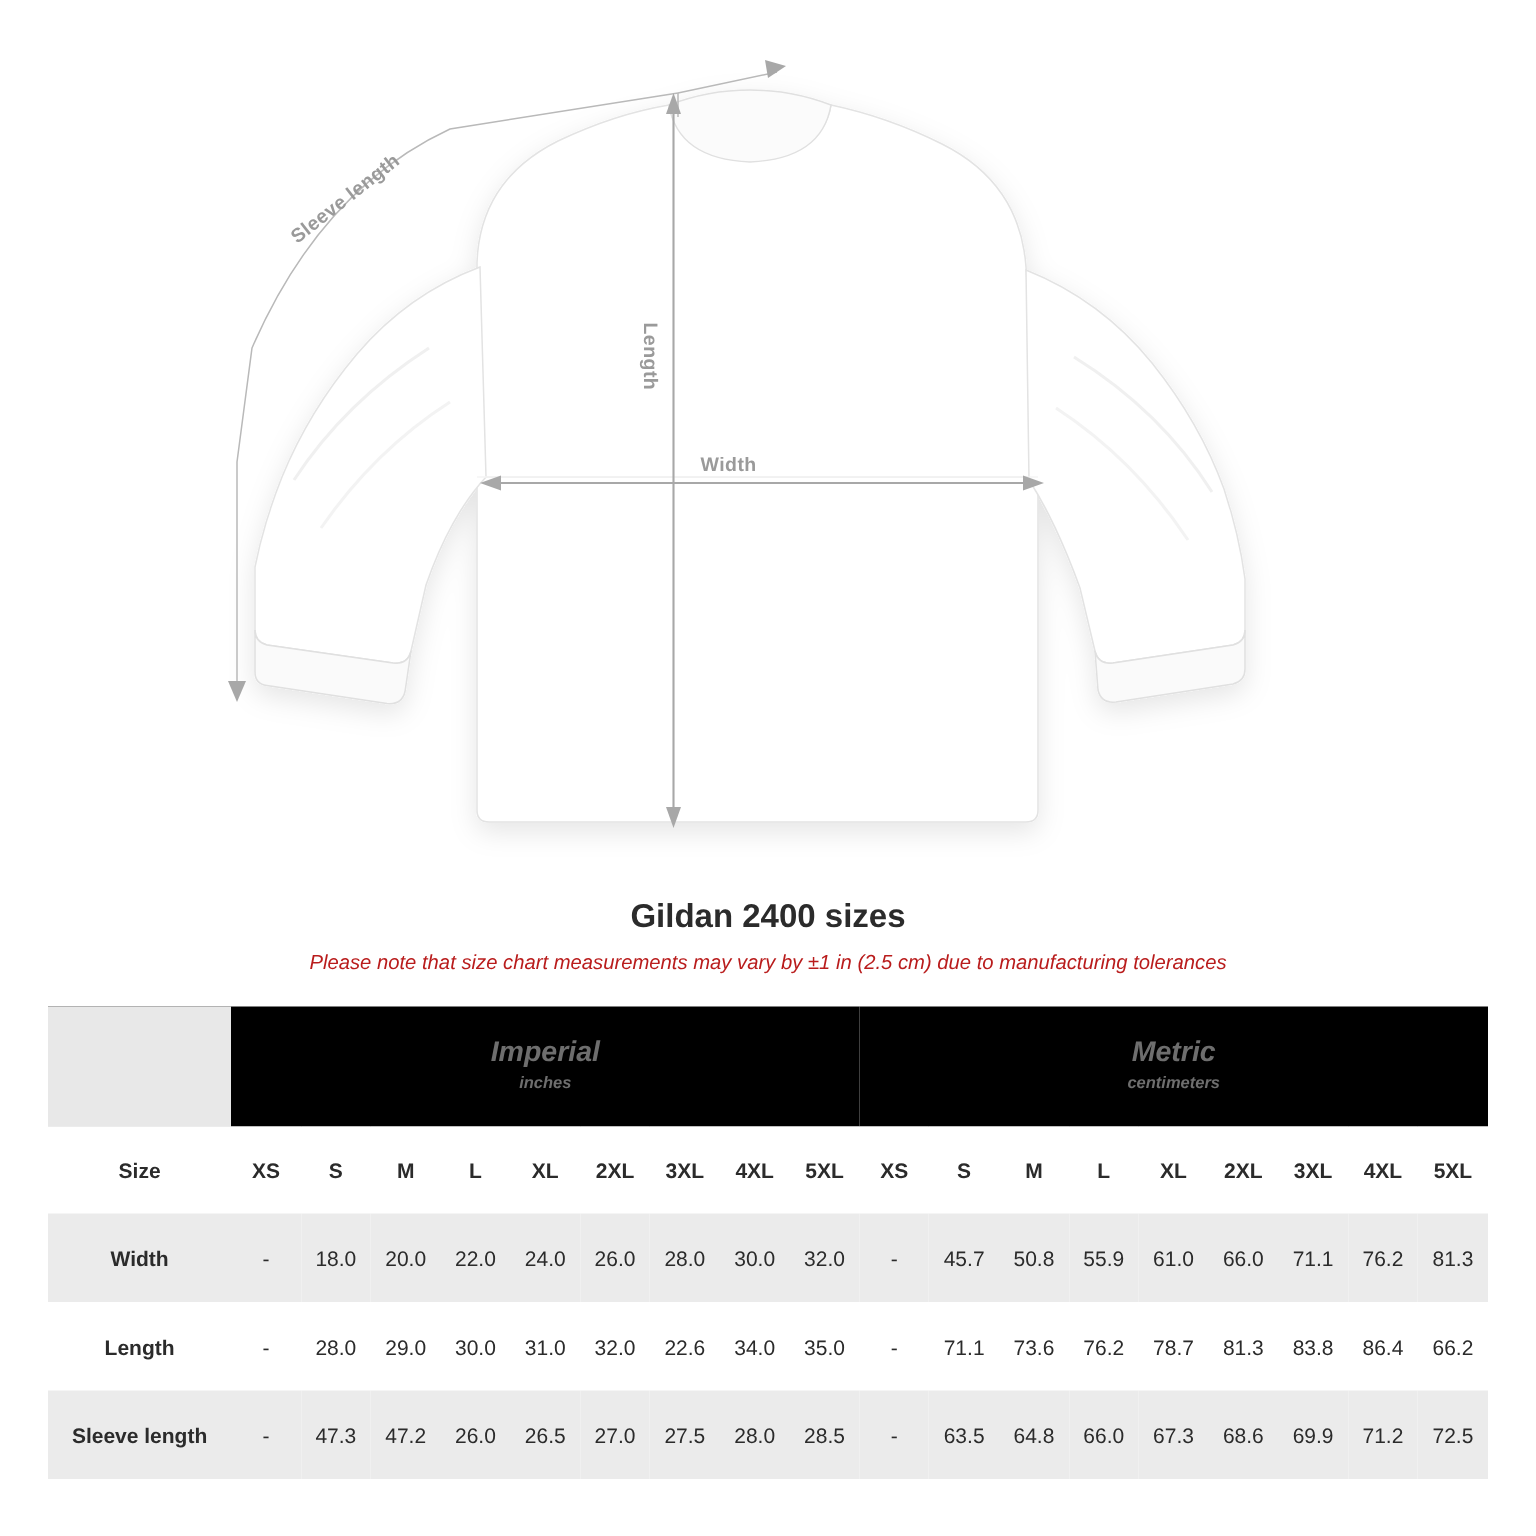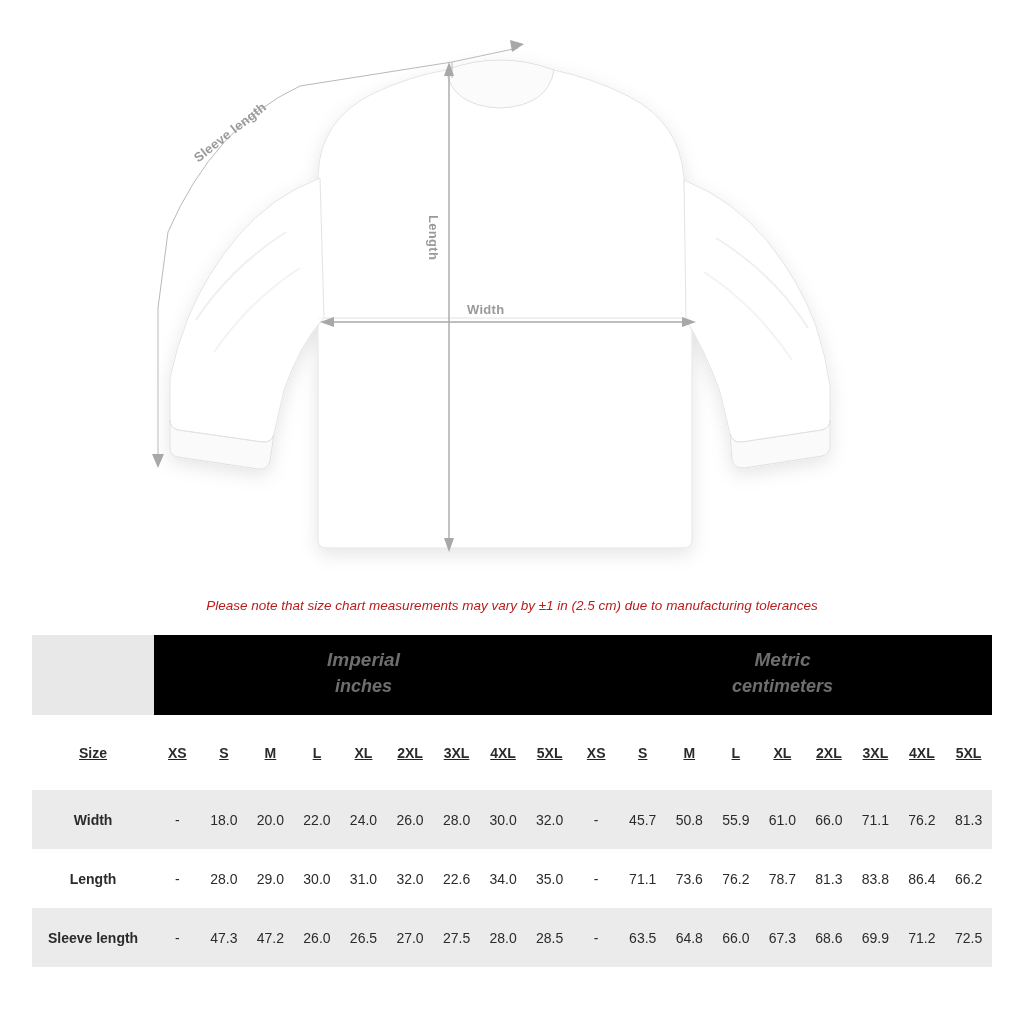--- a/index.html
+++ b/index.html
@@ -91,32 +91,31 @@
     height: 80px;
   }
   .unit-header .unit-name {
     font-size: 19px;
     font-style: italic;
     font-weight: bold;
     color: #6e6e6e;
     line-height: 1.2;
   }
   .unit-header .unit-sub {
-    font-size: 18px;
+    font-size: 11px;
     font-style: italic;
     color: #6e6e6e;
     line-height: 1.6;
   }
   .unit-header .corner {
     background: #e8e8e8;
   }
   tr.head-row {
     background: #ffffff;
-    height: 75px;
-    text-decoration: underline;
+    height: 58px;
   }
   tr.head-row th {
     font-size: 14px;
     font-weight: bold;
     color: #2b2b2b;
   }
   tr.head-row th.rowlabel {
     background: #ffffff;
   }
   tr.data-row {
@@ -232,20 +231,21 @@
       <polygon points="158,468 152,454 164,454" fill="#a8a8a8" stroke="none"></polygon>
     </g>
   </svg>
 
   <div class="dim-label width-label">Width</div>
   <div class="dim-label length-label">Length</div>
   <div class="dim-label sleeve-label">Sleeve length</div>
 </div>
 
 <div class="title-block">
+  <h1 class="chart-title">Gildan 2400 sizes</h1>
   <p class="chart-note">Please note that size chart measurements may vary by ±1 in (2.5 cm) due to manufacturing tolerances</p>
 </div>
 
 <div class="table-wrap">
   <table class="size-table">
     <colgroup>
       <col class="label-col">
       <col class="data-col">
         <col class="data-col">
         <col class="data-col">

